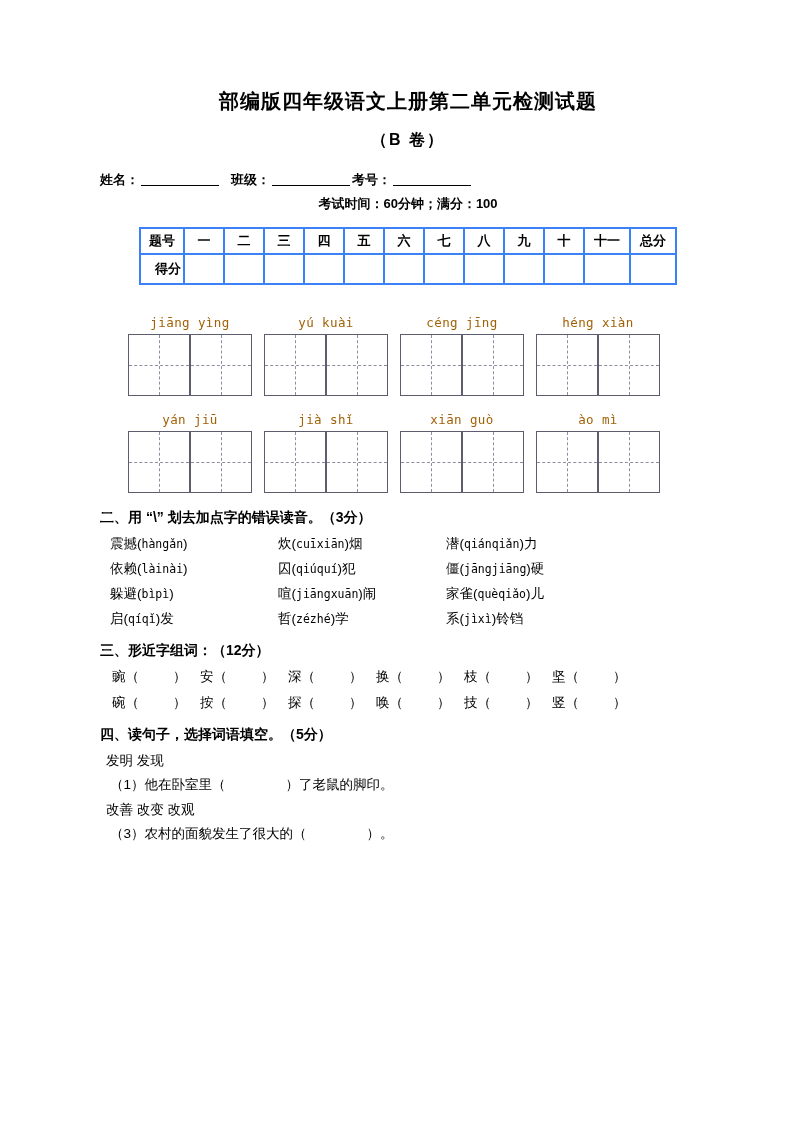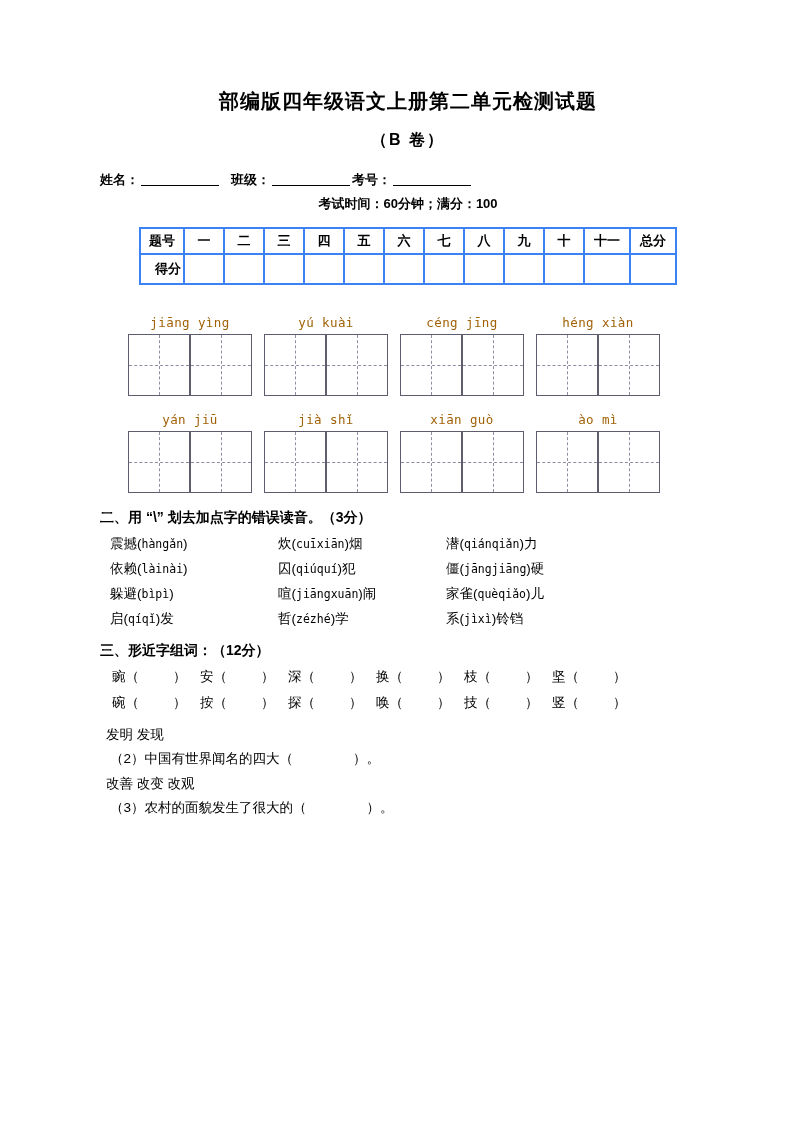--- a/index.html
+++ b/index.html
@@ -359,24 +359,25 @@
       <div class="xjz-item"><span>碗</span><span class="paren">（</span><span class="space"></span><span class="paren">）</span></div>
       <div class="xjz-item"><span>按</span><span class="paren">（</span><span class="space"></span><span class="paren">）</span></div>
       <div class="xjz-item"><span>探</span><span class="paren">（</span><span class="space"></span><span class="paren">）</span></div>
       <div class="xjz-item"><span>唤</span><span class="paren">（</span><span class="space"></span><span class="paren">）</span></div>
       <div class="xjz-item"><span>技</span><span class="paren">（</span><span class="space"></span><span class="paren">）</span></div>
       <div class="xjz-item"><span>竖</span><span class="paren">（</span><span class="space"></span><span class="paren">）</span></div>
     </div>
   </div>
 
   <div class="block">
+    <div class="section-title">四、读句子，选择词语填空。（5分）</div>
 
     <div class="word-bank">发明  发现</div>
 
-
-    <div class="sentence"><span>（2）中国有世界闻名的四大（</span><span class="fill"></span><span>）。</span></div>
+    <div class="sentence"><span>（1）他在卧室里（</span><span class="fill"></span><span>）了老鼠的脚印。</span></div>
+
 
     <div class="word-bank">改善  改变  改观</div>
 
     <div class="sentence"><span>（3）农村的面貌发生了很大的（</span><span class="fill"></span><span>）。</span></div>
   </div>
 
 </div>
 
 </body></html>

